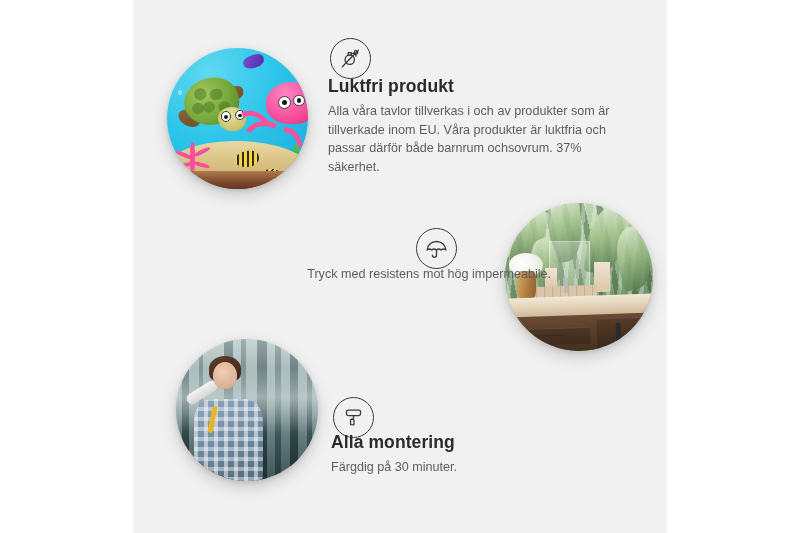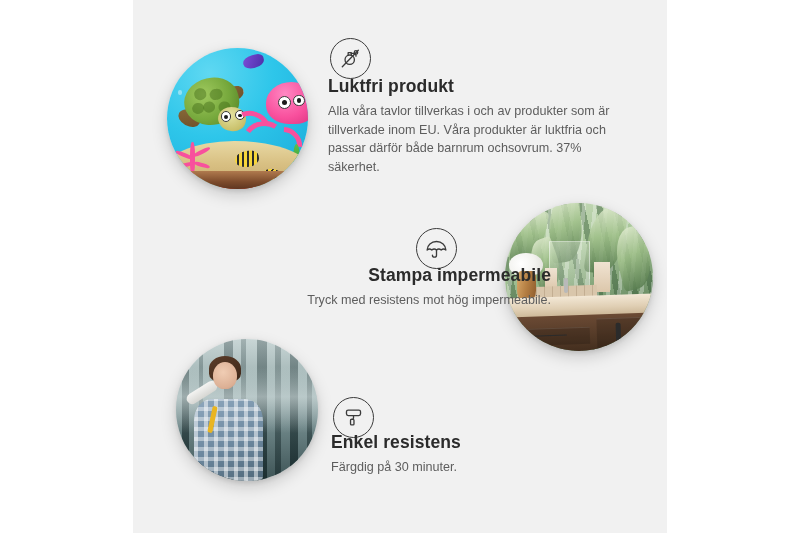--- a/index.html
+++ b/index.html
@@ -411,23 +411,22 @@
         </svg>
       </div>
     </div>
 
     <div class="feature" id="feature-odourless">
       <h2 class="feature-title">Luktfri produkt</h2>
       <p class="feature-desc">Alla våra tavlor tillverkas i och av produkter som är tillverkade inom EU. Våra produkter är luktfria och passar därför både barnrum ochsovrum. 37% säkerhet.</p>
     </div>
 
     <div class="feature" id="feature-waterproof">
-      <h2 class="feature-title">Stampa impermeabile</h2>
       <p class="feature-desc">Tryck med resistens mot hög impermeabile.</p>
     </div>
 
     <div class="feature" id="feature-assembly">
-      <h2 class="feature-title">Enkel resistens</h2>
+      <h2 class="feature-title">Alla montering</h2>
       <p class="feature-desc">Färgdig på 30 minuter.</p>
     </div>
 
   </div>
 </div>
 
 </body></html>

